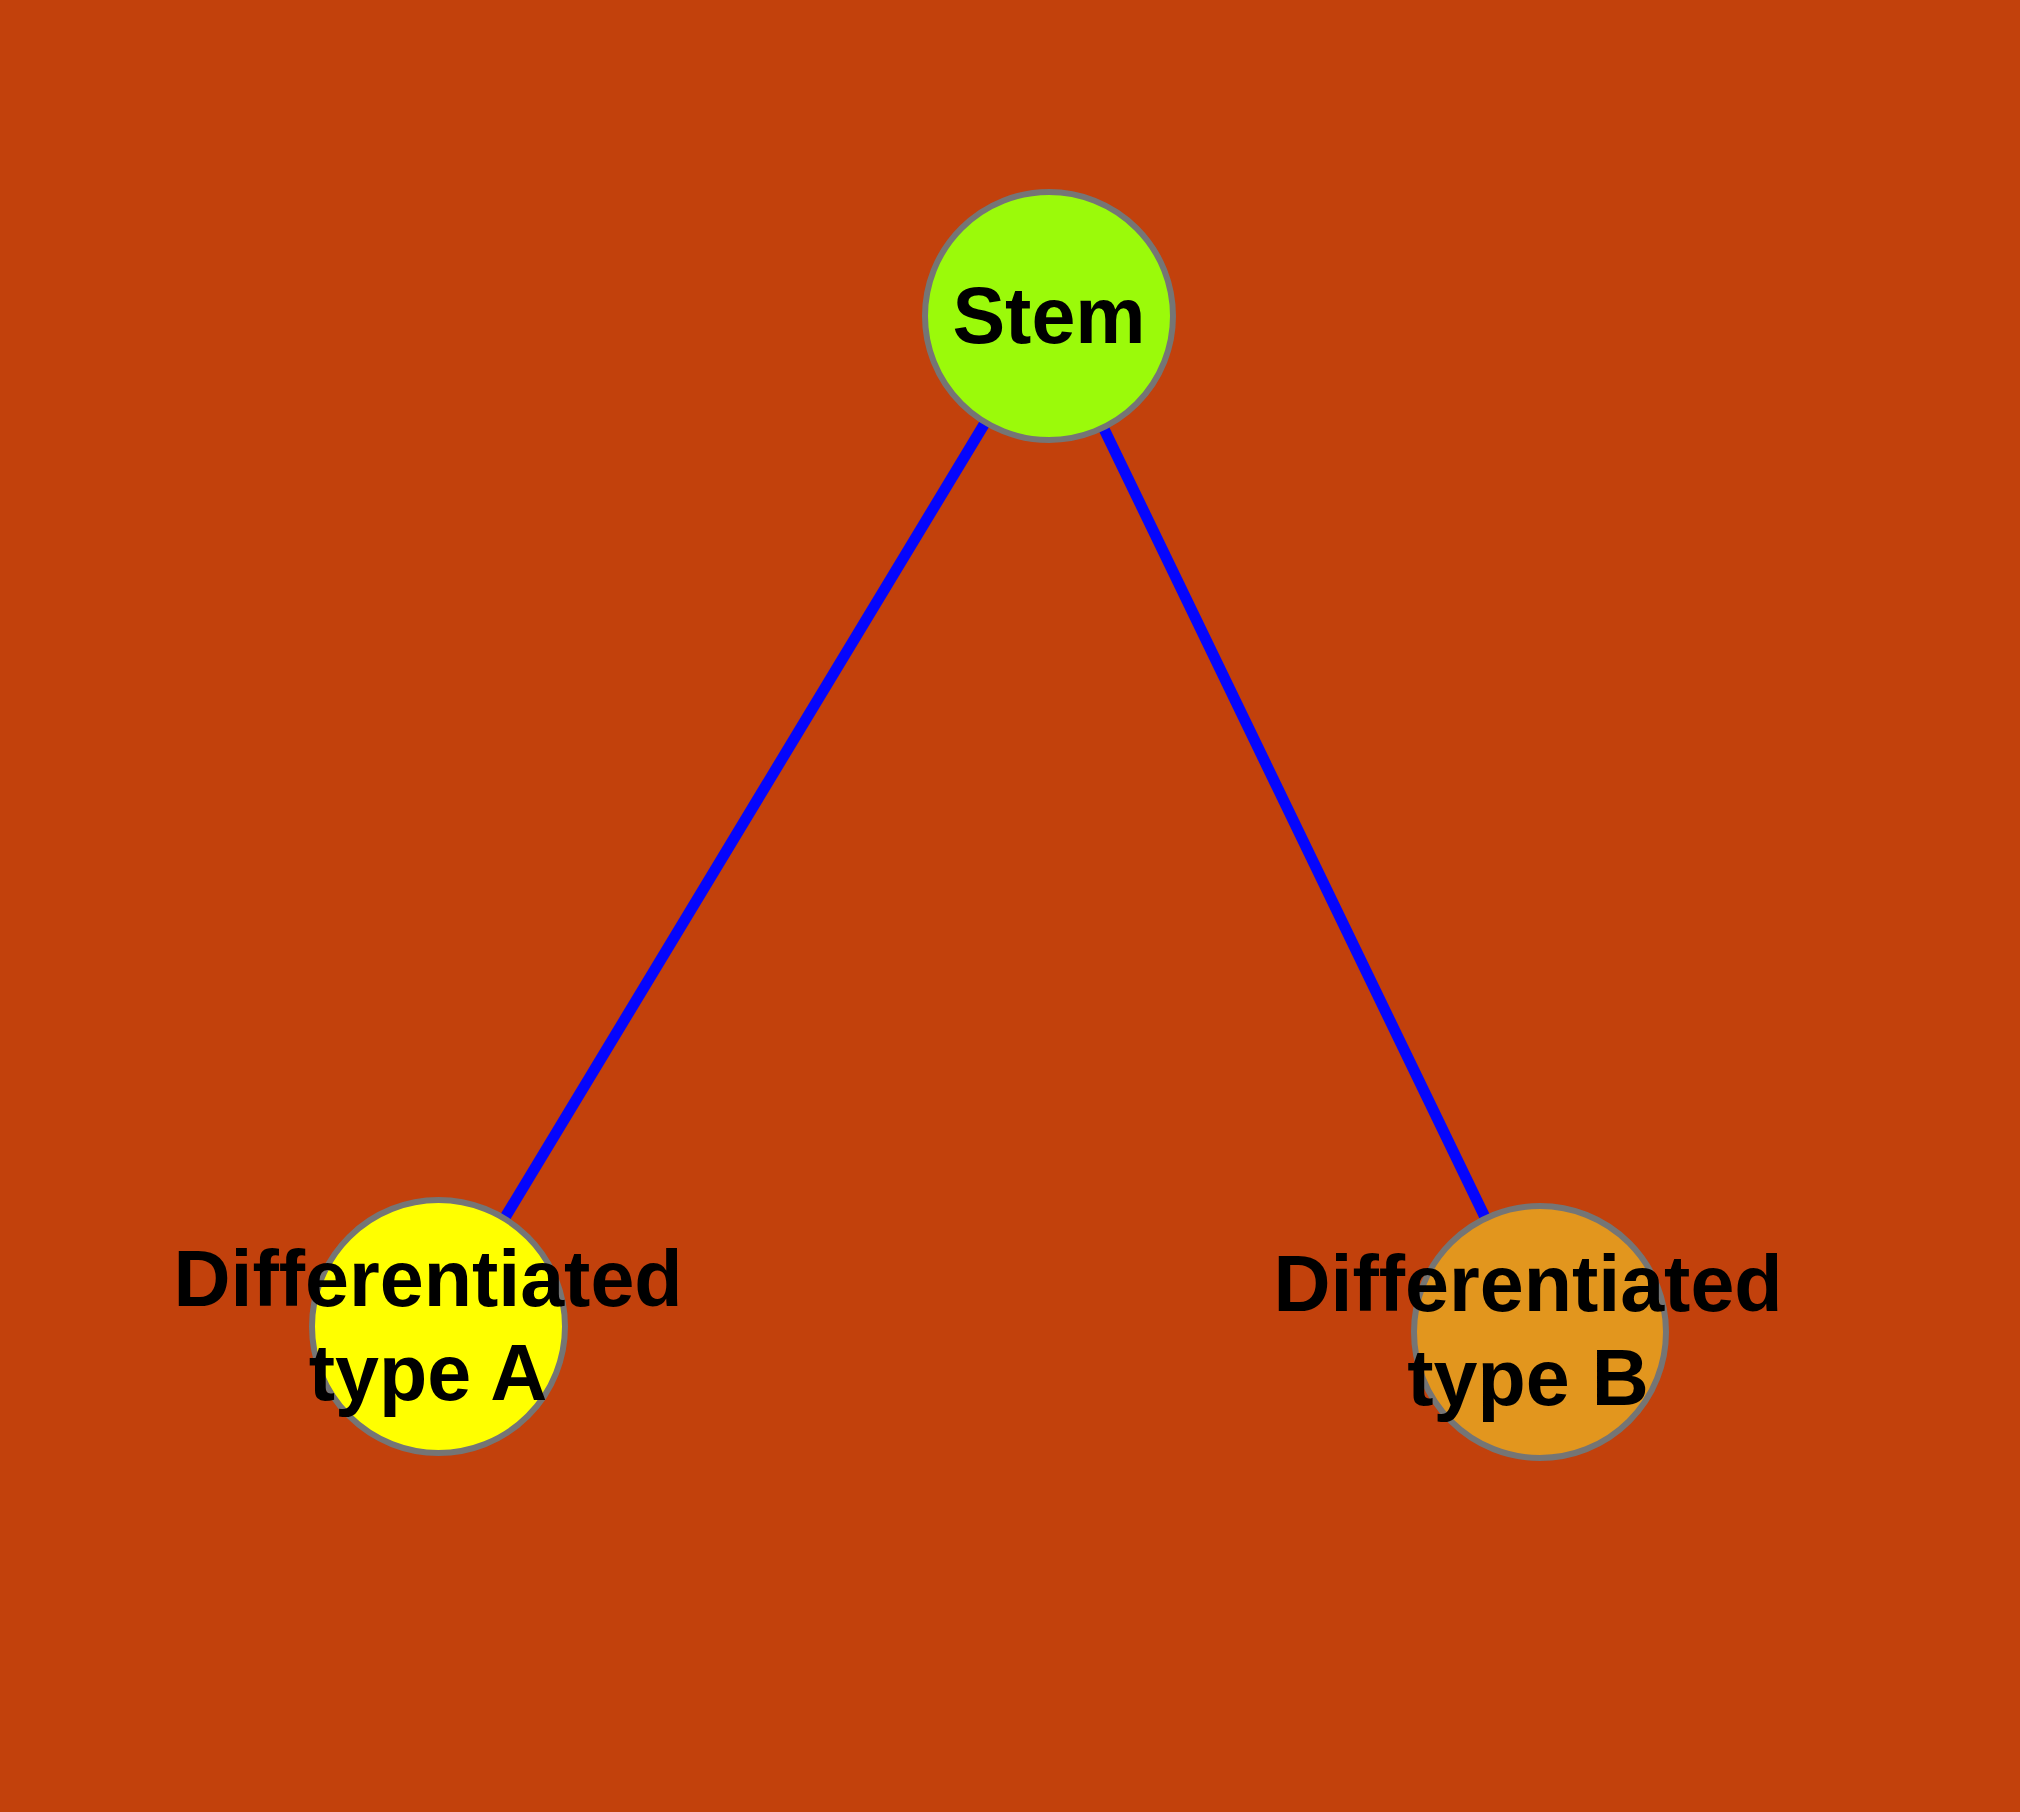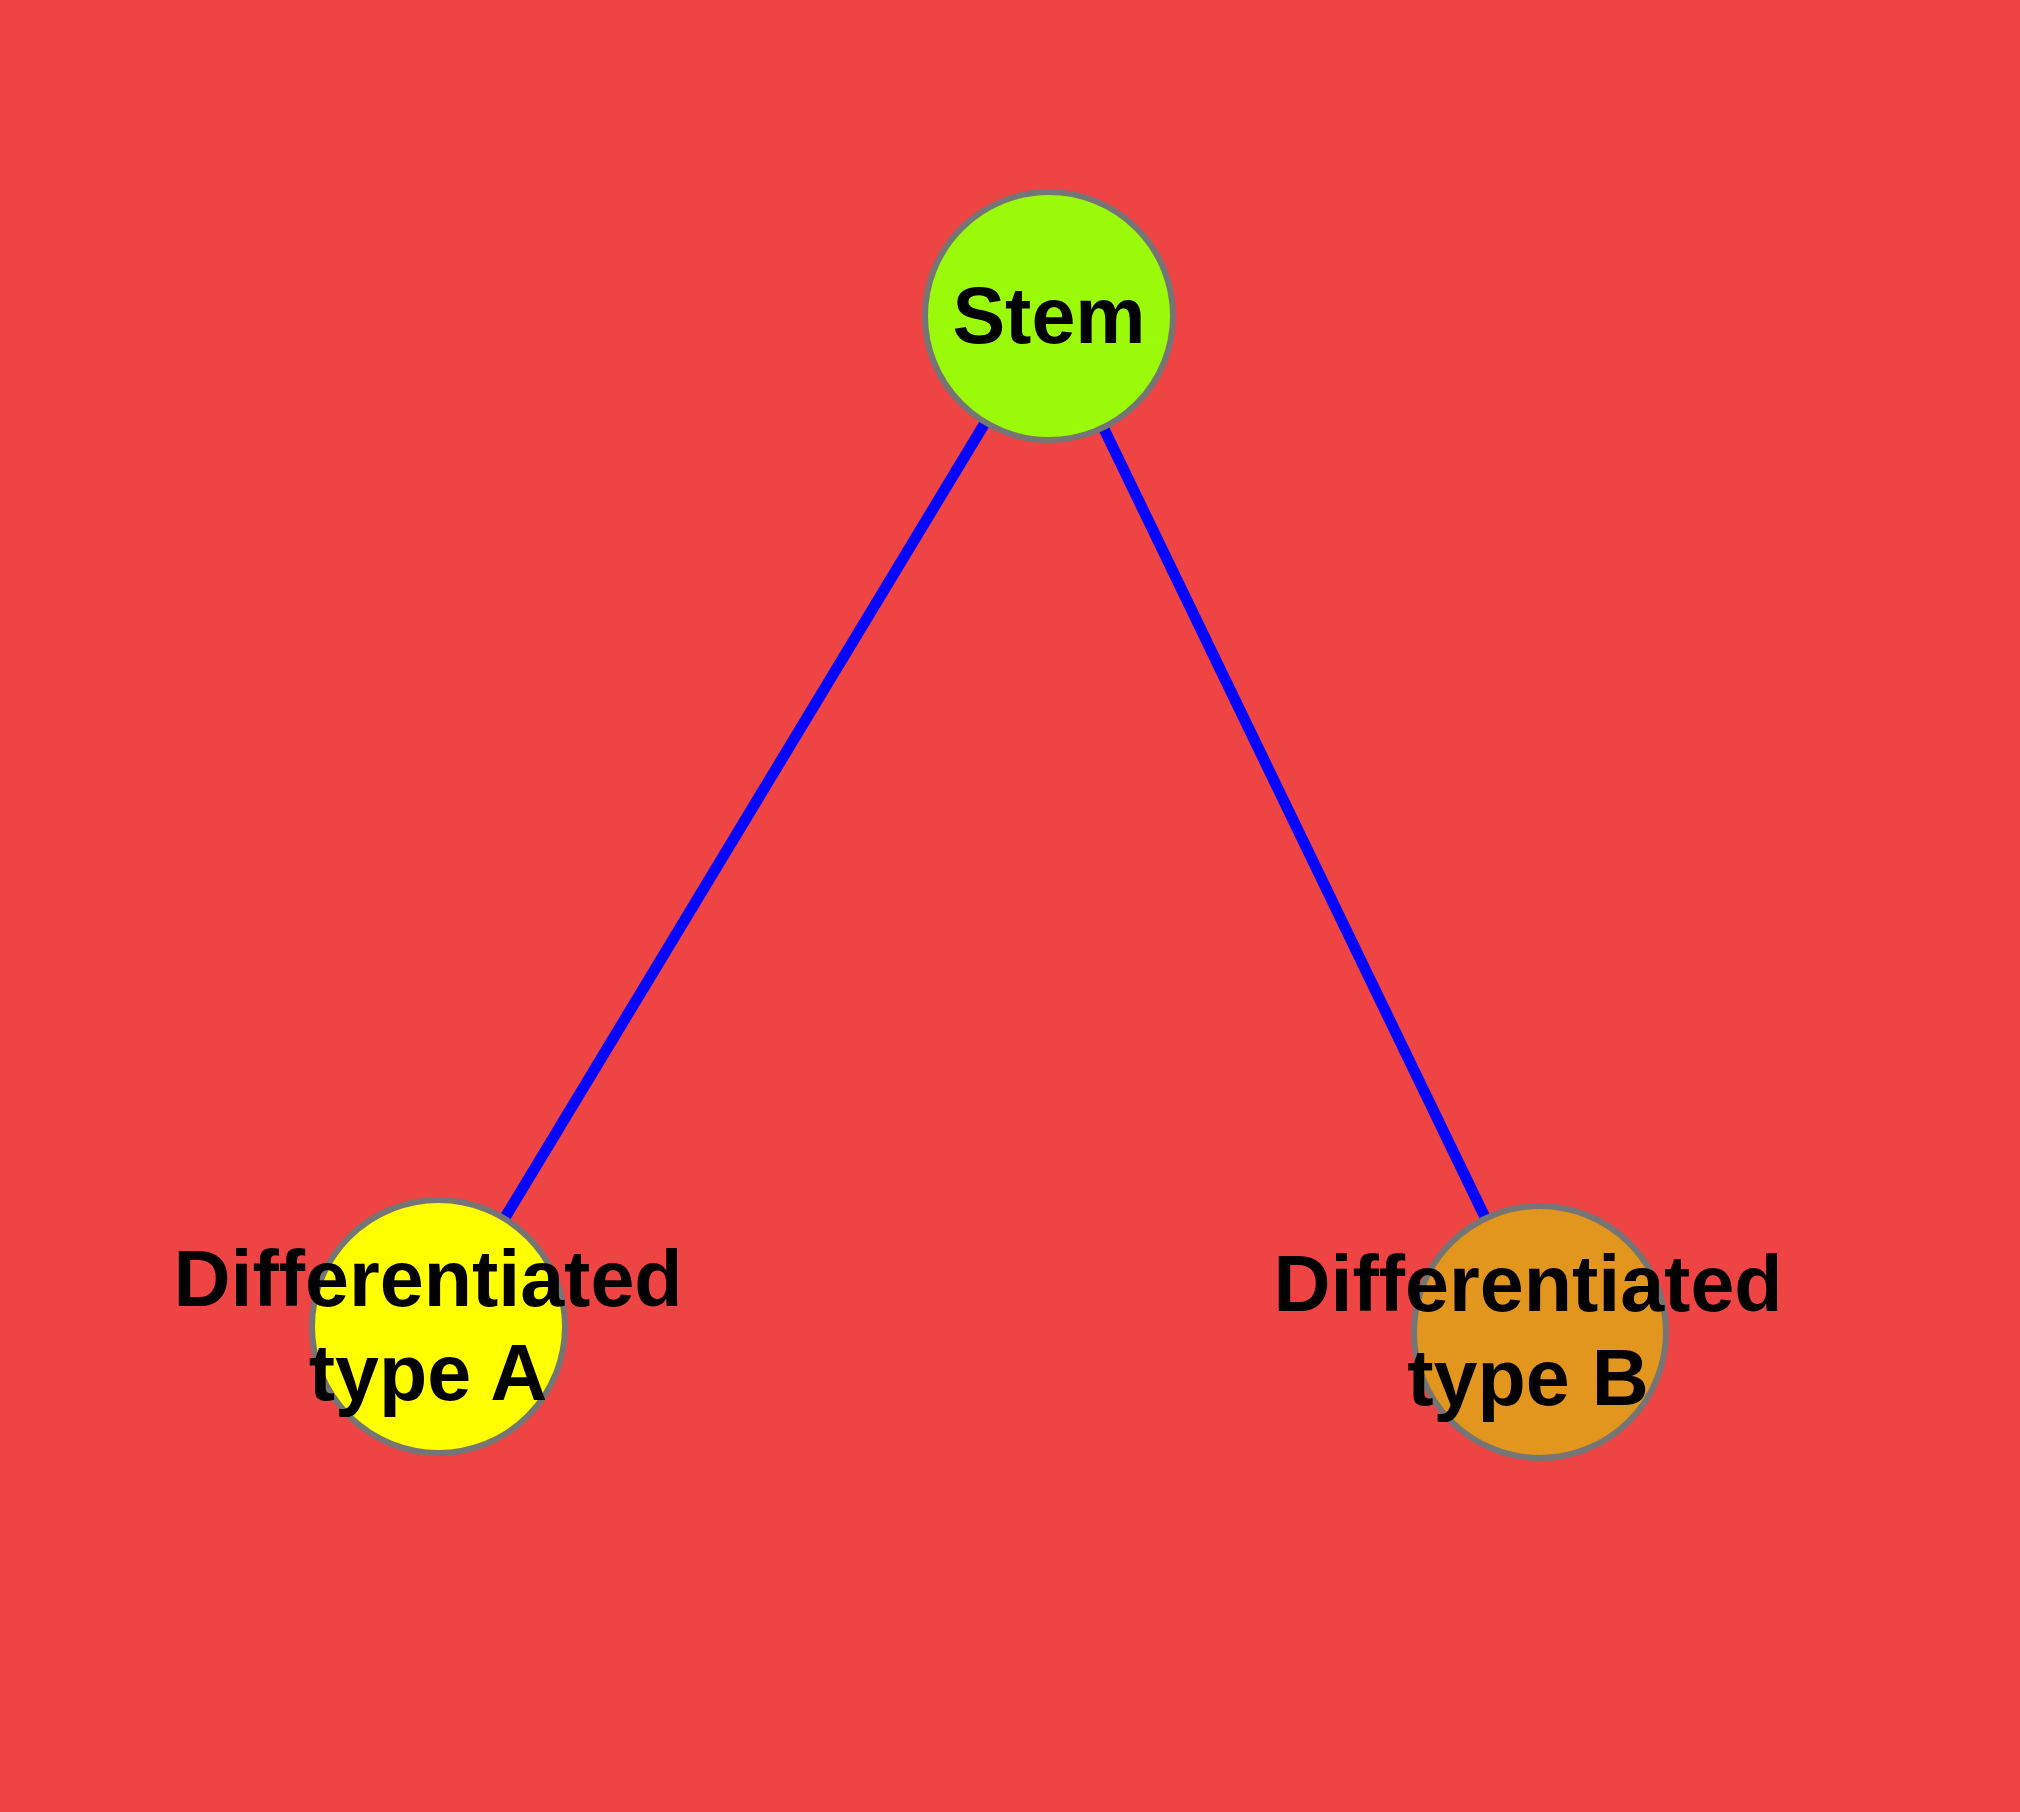--- a/index.html
+++ b/index.html
@@ -35,21 +35,21 @@
     line-height: 94px;
     color: #000000;
     text-align: center;
     white-space: pre-line;
     width: max-content;
   }
 </style>
 </head>
 <body>
 
-<div id="canvas" style="width: 2021px; height: 1812px; background: #ef4444;">
+<div id="canvas" style="width: 2021px; height: 1812px; background: #c2410c;">
 
   <svg id="edge-layer" width="2021" height="1812" viewBox="0 0 2384 2138">
     <line x1="1238" y1="373" x2="518" y2="1565" stroke="#0505FD" stroke-width="13"></line>
     <line x1="1238" y1="373" x2="1817" y2="1571" stroke="#0505FD" stroke-width="13"></line>
   </svg>
 
   <div class="node" style="left: 922px; top: 189px; width: 254px; height: 254px; background: rgb(155, 250, 10); border-color: rgb(117, 117, 117); border-width: 6px;"></div>
   <div class="node" style="left: 309px; top: 1197px; width: 259px; height: 259px; background: rgb(255, 255, 0); border-color: rgb(117, 117, 117); border-width: 6px;"></div>
   <div class="node" style="left: 1411px; top: 1203px; width: 258px; height: 258px; background: rgb(226, 150, 30); border-color: rgb(117, 117, 117); border-width: 6px;"></div>
 

